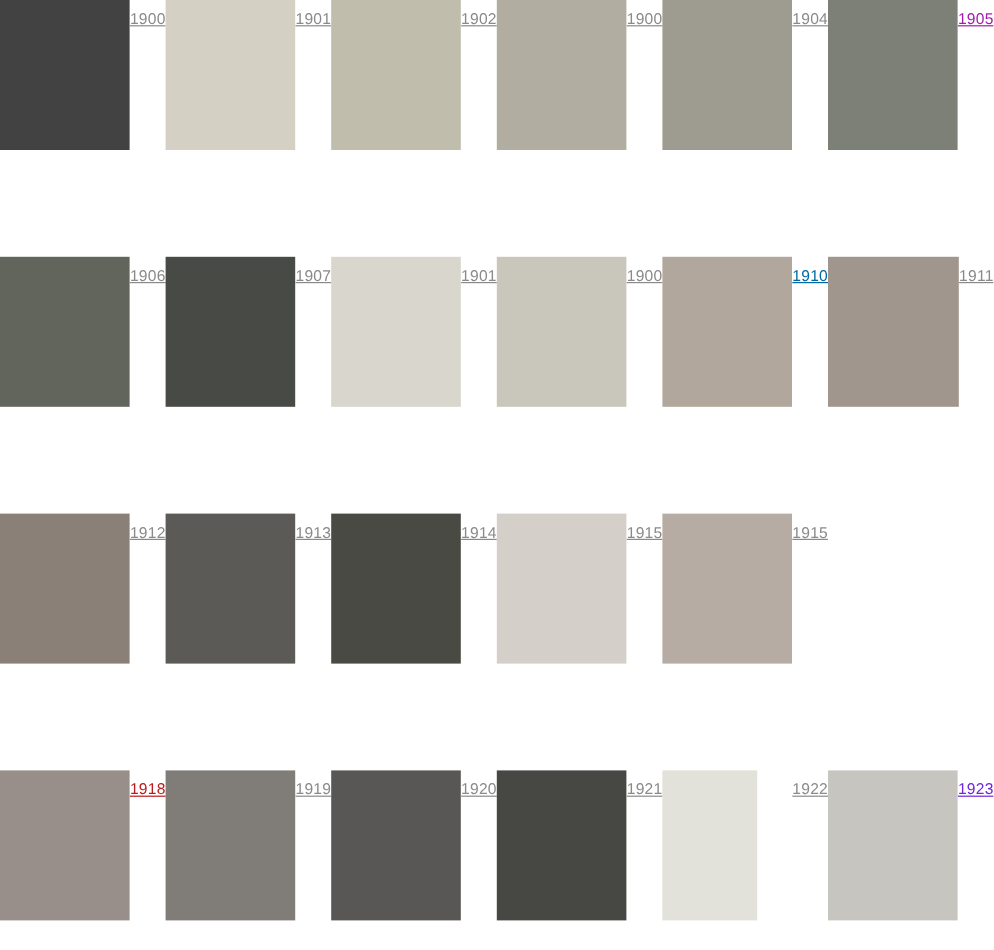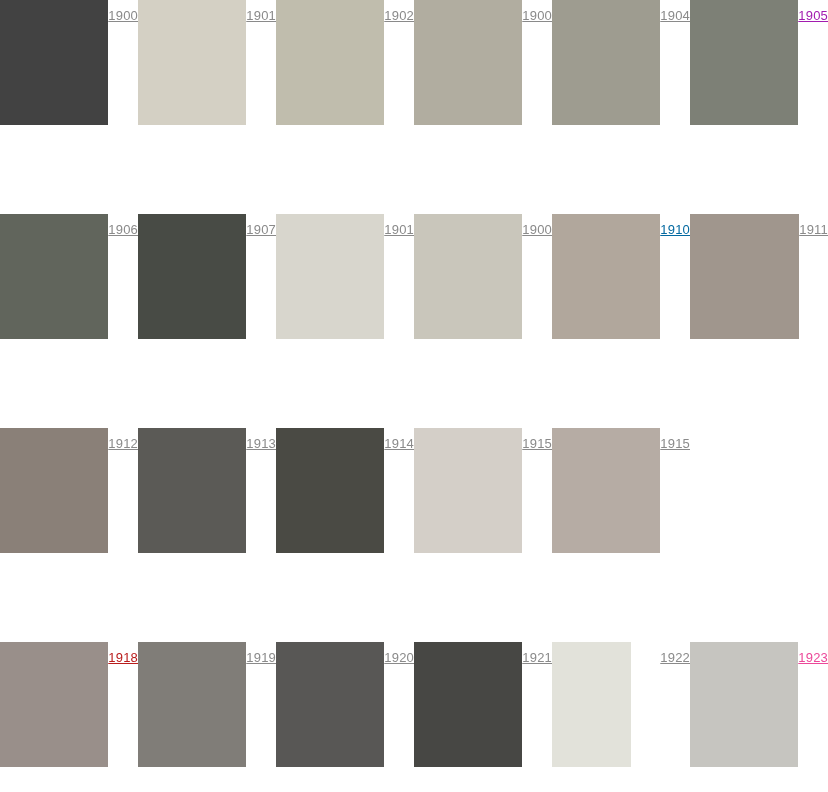--- a/index.html
+++ b/index.html
@@ -145,17 +145,17 @@
     <div class="swatch-cell">
       <span class="swatch-chip" style="background-color: rgb(71, 71, 68);"></span>
       <a class="swatch-label" style="color: rgb(138, 138, 138);">1921</a>
     </div>
     <div class="swatch-cell">
       <span class="swatch-chip" style="background-color: rgb(226, 226, 218);"></span>
       <a class="swatch-label" style="color: rgb(138, 138, 138); margin-left: 29px;">1922</a>
     </div>
     <div class="swatch-cell">
       <span class="swatch-chip" style="background-color: rgb(198, 197, 192);"></span>
-      <a class="swatch-label" style="color: #ec4899;">1923</a>
+      <a class="swatch-label" style="color: #6d28d9;">1923</a>
     </div>
   </div>
 
 </div>
 
 </body></html>

